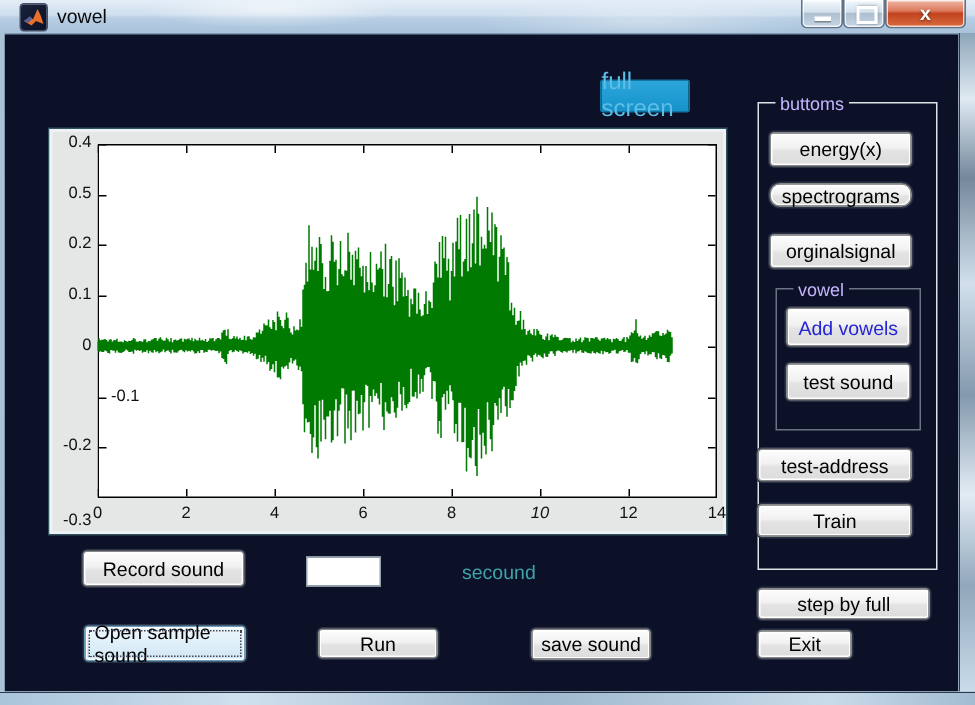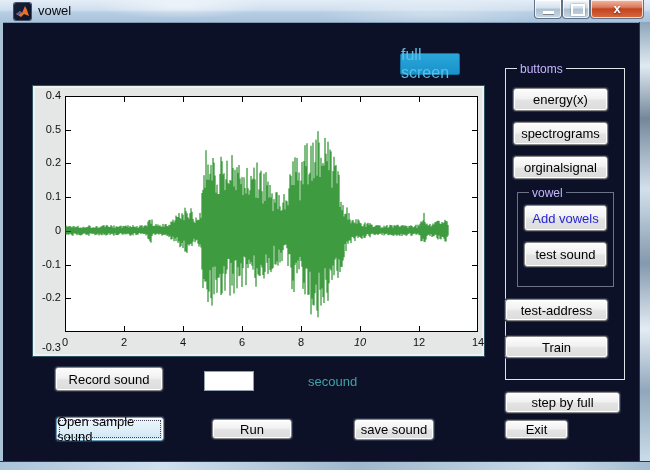--- a/index.html
+++ b/index.html
@@ -45,21 +45,21 @@
   .border-left{position:absolute;left:0;top:22px;width:3px;height:439px;
     background:linear-gradient(180deg,#c2d6e6,#93accO 50%,#b9cfe0);background-color:#a9c2d6;}
   
   .btn{position:absolute;box-sizing:border-box;
     background:linear-gradient(180deg,#fdfdfd 0%,#f1f1f1 45%,#e3e3e3 55%,#dcdcdc 100%);
     border:1px solid #878787;border-radius:3px;
     box-shadow:inset 0 0 0 1px #ffffff, 0 0 0 1px #2a3248;
     color:#000;font-size:13px;font-family:"Liberation Sans",sans-serif;
     display:flex;align-items:center;justify-content:center;cursor:default;}
   .btn.focus{background:linear-gradient(180deg,#eef7fd 0%,#ddeef8 55%,#cfe6f4 100%);
-    outline:1px dotted #445;outline-offset:-4px;border-color:#6d9cba;}
+    outline:1px dotted #445;outline-offset:-4px;border-color:#6d9cba;padding-left:6px;}
   
   .panel{position:absolute;border:1px solid #dfe3e8;box-sizing:border-box;}
   .panel.dim{border-color:#6a7486;}
   .panel-label{position:absolute;font-size:12px;color:#c4b5fd;background:#0c1127;padding:0 3px;}
   
   .plot-panel{position:absolute;left:33px;top:86px;width:451px;height:270px;
     background:#e5e6e6;border:2px solid #eef2f3;box-shadow:0 0 0 1px #31535f;box-sizing:border-box;}
   .plot-white{position:absolute;left:30px;top:8px;width:413px;height:236px;background:#ffffff;}
   .ticklabel{position:absolute;font-size:11px;color:#111;}
   .xlab{width:30px;text-align:center;top:248px;}
@@ -118,30 +118,30 @@
       <span class="ticklabel xlab" style="left: 192px;">6</span>
       <span class="ticklabel xlab" style="left: 251px;">8</span>
       <span class="ticklabel xlab" style="left: 310px; font-style: italic;">10</span>
       <span class="ticklabel xlab" style="left: 369px;">12</span>
       <span class="ticklabel xlab" style="left: 428px;">14</span>
       <span class="ticklabel ylab" style="top: 1px;">0.4</span>
       <span class="ticklabel ylab" style="top: 34.7143px;">0.5</span>
       <span class="ticklabel ylab" style="top: 68.4286px;">0.2</span>
       <span class="ticklabel ylab" style="top: 102.143px;">0.1</span>
       <span class="ticklabel ylab" style="top: 135.857px;">0</span>
-      <span class="ticklabel ylab" style="top: 169.571px;">-0.1</span>
+      <span class="ticklabel ylab" style="top: 169.571px; margin-left: 32px;">-0.1</span>
       <span class="ticklabel ylab" style="top: 203.286px;">-0.2</span>
       <span class="ticklabel ylab" style="top: 253px;">-0.3</span>
     </div>
 
   <div class="panel" style="left:505px;top:68px;width:120px;height:312px;"></div>
   <span class="panel-label" style="left:517px;top:62px;">buttoms</span>
 
   <div class="btn" style="left:513px;top:88px;width:95px;height:23px;">energy(x)</div>
-  <div class="btn" style="left:513px;top:122px;width:95px;height:23px;">spectrograms</div>
+  <div class="btn" style="left:513px;top:122px;width:95px;height:16px;border-radius:7px;">spectrograms</div>
   <div class="btn" style="left:513px;top:156px;width:95px;height:23px;">orginalsignal</div>
 
   <div class="panel dim" style="left:517px;top:192px;width:97px;height:95px;"></div>
   <span class="panel-label" style="left:529px;top:186px;">vowel</span>
 
   <div class="btn" style="left:524px;top:205px;width:83px;height:26px;color:#2525d5;">Add vowels</div>
   <div class="btn" style="left:524px;top:242px;width:83px;height:25px;">test sound</div>
 
   <div class="btn" style="left:505px;top:299px;width:103px;height:22px;">test-address</div>
   <div class="btn" style="left:505px;top:336px;width:103px;height:22px;">Train</div>

